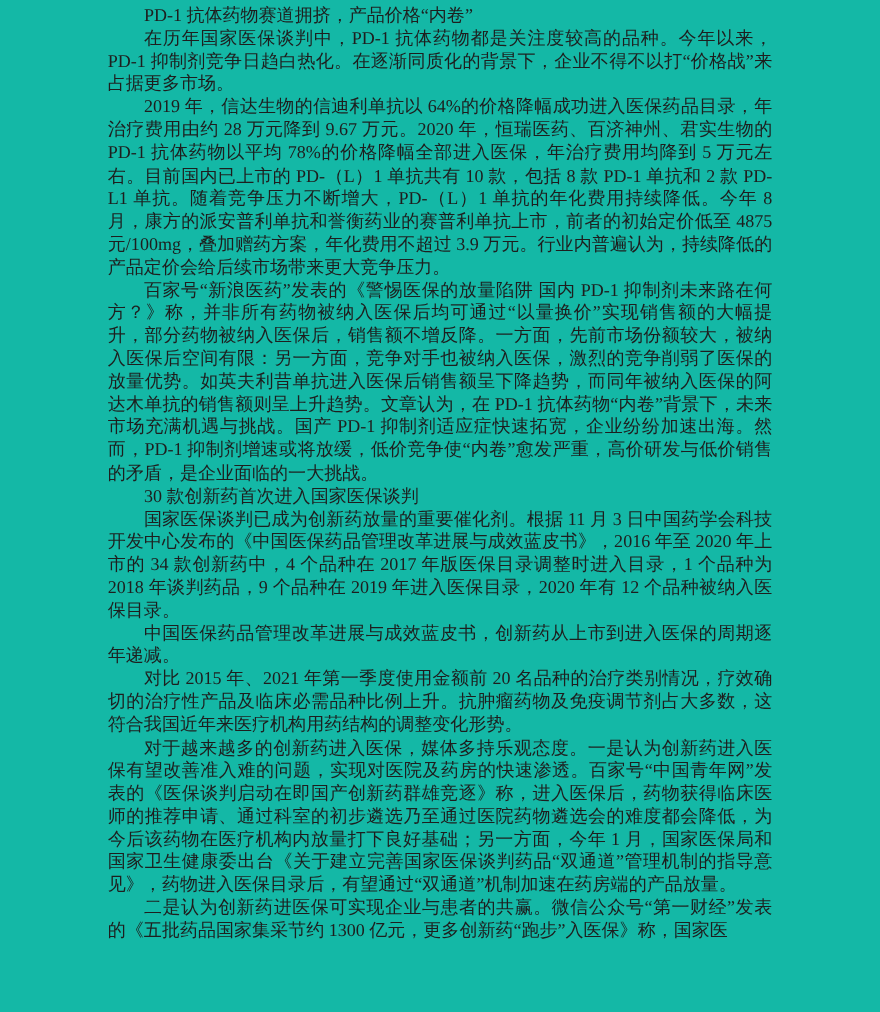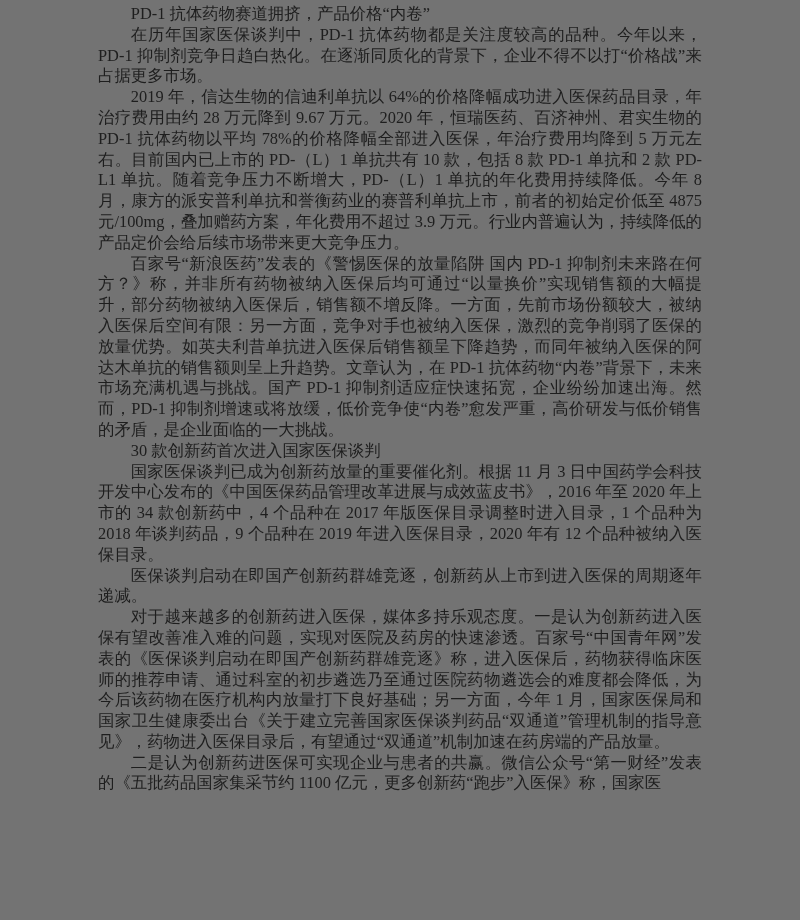--- a/index.html
+++ b/index.html
@@ -4,21 +4,21 @@
 <style>
   html, body {
     margin: 0;
     padding: 0;
     background: #ffffff;
   }
   .doc-page {
     position: relative;
     width: 800px;
     height: 920px;
-    background: #737373;
+    background: #14b8a6;
     overflow: hidden;
   }
   .doc-content {
     box-sizing: border-box;
     width: 800px;
     height: 920px;
     padding: 4px 98px 0 98px;
     font-family: "Liberation Serif", "DejaVu Serif", serif;
     font-size: 16.4px;
     line-height: 20.8px;
@@ -36,17 +36,18 @@
 <body>
 
 <div class="doc-page">
   <div class="doc-content">
     <p>PD-1 抗体药物赛道拥挤，产品价格“内卷”</p>
     <p>在历年国家医保谈判中，PD-1 抗体药物都是关注度较高的品种。今年以来，PD-1 抑制剂竞争日趋白热化。在逐渐同质化的背景下，企业不得不以打“价格战”来占据更多市场。</p>
     <p>2019 年，信达生物的信迪利单抗以 64%的价格降幅成功进入医保药品目录，年治疗费用由约 28 万元降到 9.67 万元。2020 年，恒瑞医药、百济神州、君实生物的 PD-1 抗体药物以平均 78%的价格降幅全部进入医保，年治疗费用均降到 5 万元左右。目前国内已上市的 PD-（L）1 单抗共有 10 款，包括 8 款 PD-1 单抗和 2 款 PD-L1 单抗。随着竞争压力不断增大，PD-（L）1 单抗的年化费用持续降低。今年 8 月，康方的派安普利单抗和誉衡药业的赛普利单抗上市，前者的初始定价低至 4875 元/100mg，叠加赠药方案，年化费用不超过 3.9 万元。行业内普遍认为，持续降低的产品定价会给后续市场带来更大竞争压力。</p>
     <p>百家号“新浪医药”发表的《警惕医保的放量陷阱 国内 PD-1 抑制剂未来路在何方？》称，并非所有药物被纳入医保后均可通过“以量换价”实现销售额的大幅提升，部分药物被纳入医保后，销售额不增反降。一方面，先前市场份额较大，被纳入医保后空间有限：另一方面，竞争对手也被纳入医保，激烈的竞争削弱了医保的放量优势。如英夫利昔单抗进入医保后销售额呈下降趋势，而同年被纳入医保的阿达木单抗的销售额则呈上升趋势。文章认为，在 PD-1 抗体药物“内卷”背景下，未来市场充满机遇与挑战。国产 PD-1 抑制剂适应症快速拓宽，企业纷纷加速出海。然而，PD-1 抑制剂增速或将放缓，低价竞争使“内卷”愈发严重，高价研发与低价销售的矛盾，是企业面临的一大挑战。</p>
     <p>30 款创新药首次进入国家医保谈判</p>
     <p>国家医保谈判已成为创新药放量的重要催化剂。根据 11 月 3 日中国药学会科技开发中心发布的《中国医保药品管理改革进展与成效蓝皮书》，2016 年至 2020 年上市的 34 款创新药中，4 个品种在 2017 年版医保目录调整时进入目录，1 个品种为 2018 年谈判药品，9 个品种在 2019 年进入医保目录，2020 年有 12 个品种被纳入医保目录。</p>
-    <p>医保谈判启动在即国产创新药群雄竞逐，创新药从上市到进入医保的周期逐年递减。</p>
+    <p>中国医保药品管理改革进展与成效蓝皮书，创新药从上市到进入医保的周期逐年递减。</p>
+    <p>对比 2015 年、2021 年第一季度使用金额前 20 名品种的治疗类别情况，疗效确切的治疗性产品及临床必需品种比例上升。抗肿瘤药物及免疫调节剂占大多数，这符合我国近年来医疗机构用药结构的调整变化形势。</p>
     <p>对于越来越多的创新药进入医保，媒体多持乐观态度。一是认为创新药进入医保有望改善准入难的问题，实现对医院及药房的快速渗透。百家号“中国青年网”发表的《医保谈判启动在即国产创新药群雄竞逐》称，进入医保后，药物获得临床医师的推荐申请、通过科室的初步遴选乃至通过医院药物遴选会的难度都会降低，为今后该药物在医疗机构内放量打下良好基础；另一方面，今年 1 月，国家医保局和国家卫生健康委出台《关于建立完善国家医保谈判药品“双通道”管理机制的指导意见》，药物进入医保目录后，有望通过“双通道”机制加速在药房端的产品放量。</p>
-    <p>二是认为创新药进医保可实现企业与患者的共赢。微信公众号“第一财经”发表的《五批药品国家集采节约 1100 亿元，更多创新药“跑步”入医保》称，国家医</p>
+    <p>二是认为创新药进医保可实现企业与患者的共赢。微信公众号“第一财经”发表的《五批药品国家集采节约 1300 亿元，更多创新药“跑步”入医保》称，国家医</p>
   </div>
 </div>
 
 </body></html>

